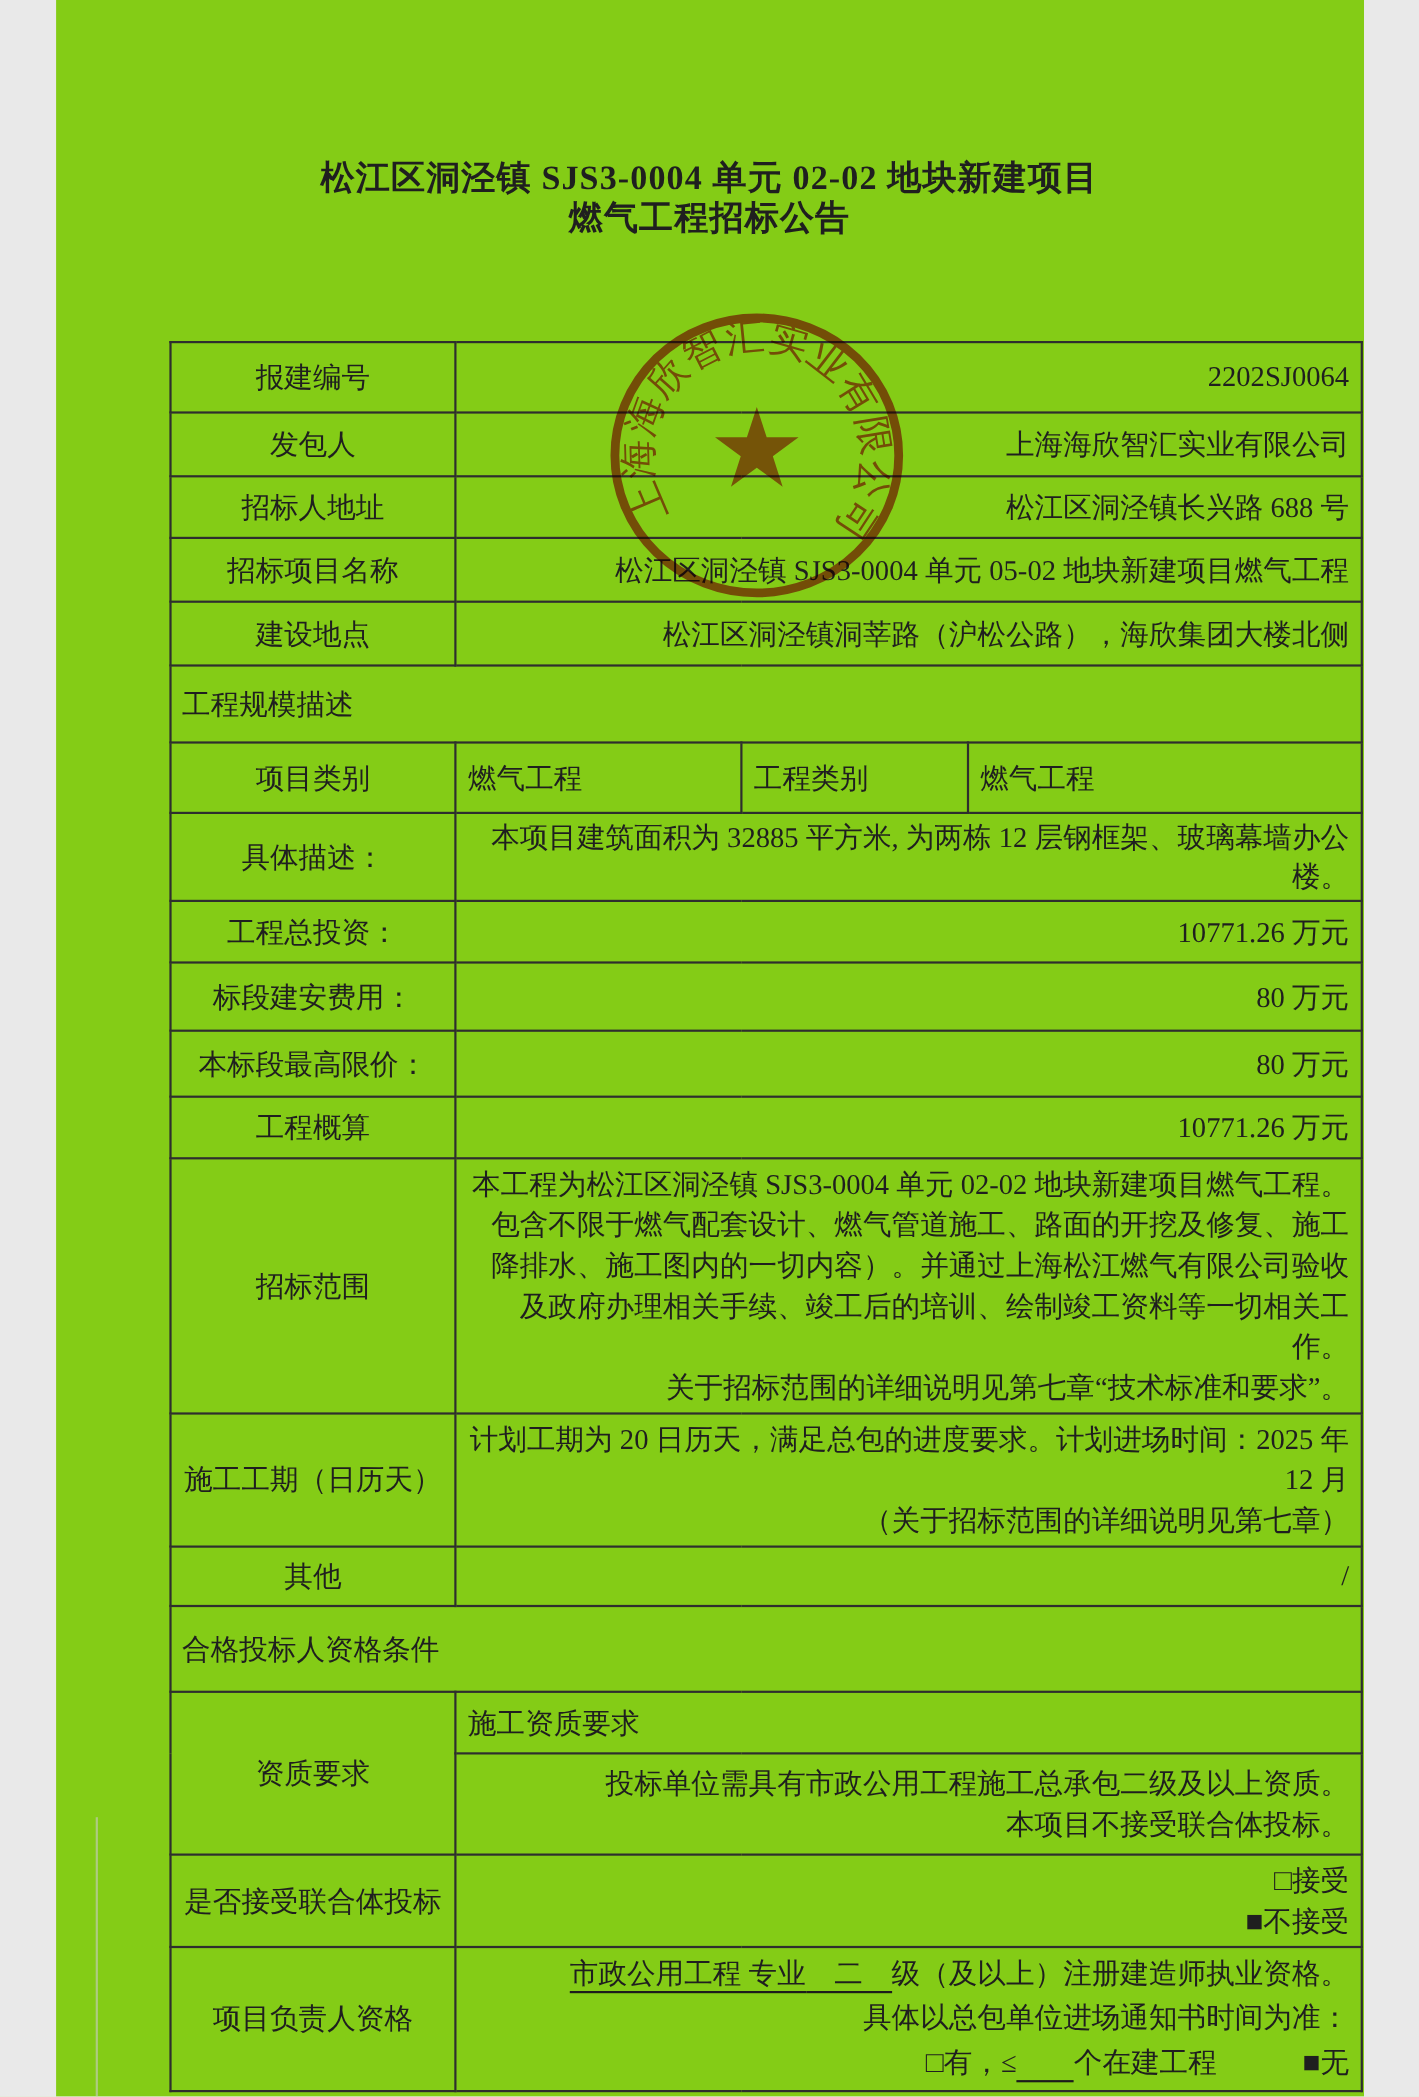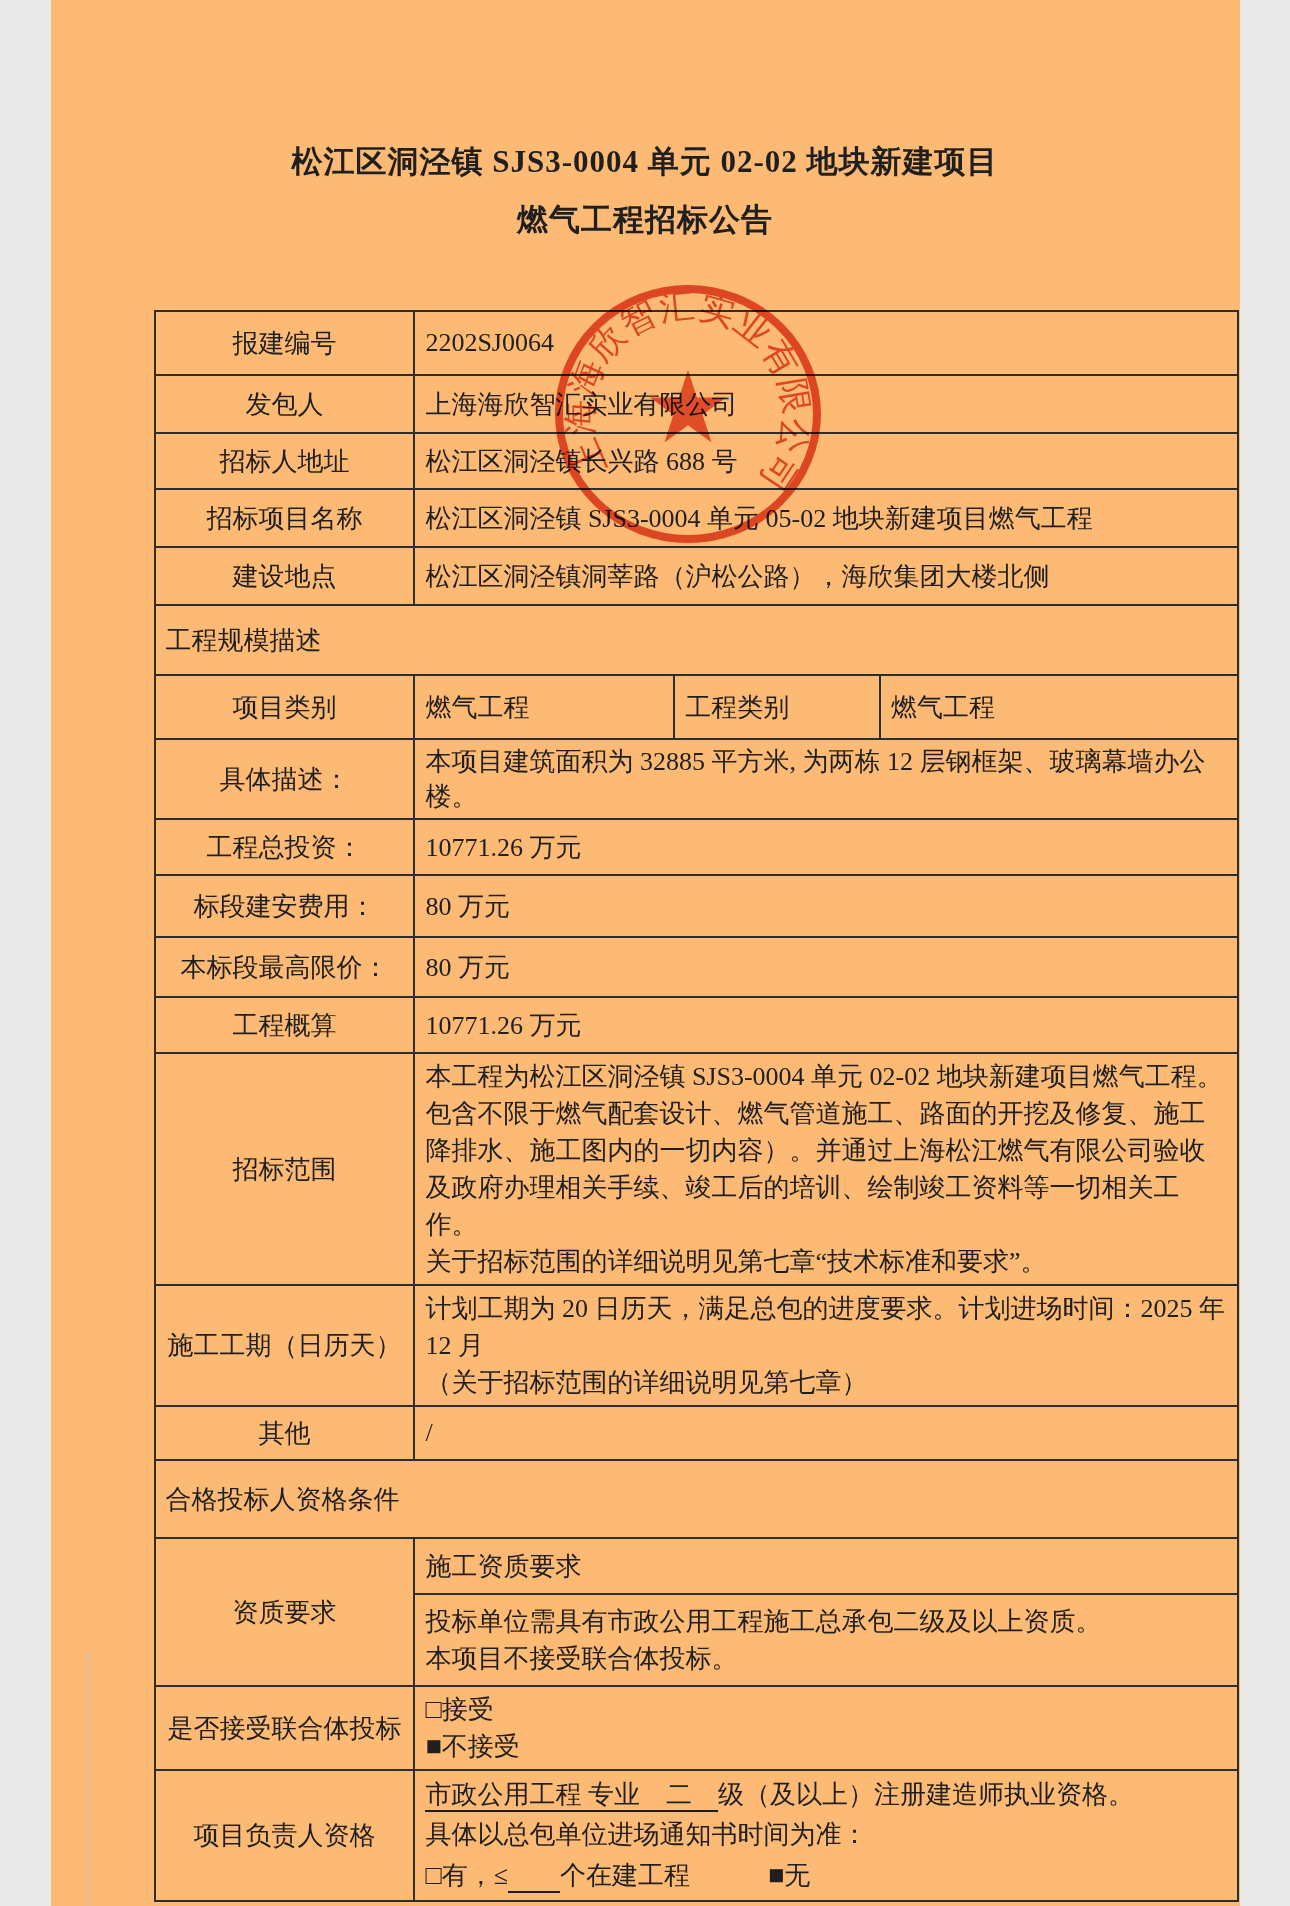--- a/index.html
+++ b/index.html
@@ -1,45 +1,45 @@
 <!DOCTYPE html>
 <html><head>
 <meta charset="utf-8">
 <style>
   html,body{margin:0;padding:0;background:#e9e9e9;}
   .page{
     position:relative;
     width:1189px;height:1906px;
     margin:0 auto;
-    background:#fdba74;
+    background:#84cc16;
     overflow:hidden;
     font-family:"Liberation Serif","DejaVu Serif",serif;
     color:#1f1f1f;
   }
   .titles{position:absolute;top:144px;left:0;width:100%;text-align:center;}
   .title-line{
     font-size:31px;font-weight:bold;letter-spacing:1px;
     line-height:36px;margin:0;
   }
-  .title-line + .title-line{margin-top:22px;}
+  .title-line + .title-line{}
 
   table.doc{
     position:absolute;left:103px;top:310px;
     width:1085px;
     border-collapse:collapse;table-layout:fixed;
     font-size:26px;
   }
   table.doc td{
     border:2px solid #2e2e2e;
     vertical-align:middle;
     padding:4px 10px;
     overflow:hidden;
   }
   td.lbl{text-align:center;padding:4px 6px;}
-  td.val{text-align:left;padding-left:20px;padding-right:16px;}
+  td.val{text-align:right;padding-left:20px;padding-right:16px;}
   td.ctr{text-align:left;margin-left:24px;}
   .ml{line-height:37px;margin-left:35px;}
   .para{margin:0;line-height:37px;}
   .u{border-bottom:2px solid #1c1c1c;padding-bottom:1px;}
   .box{font-size:27px;}
 
   
   .stamp{
     position:absolute;left:498px;top:278px;
     width:278px;height:272px;

